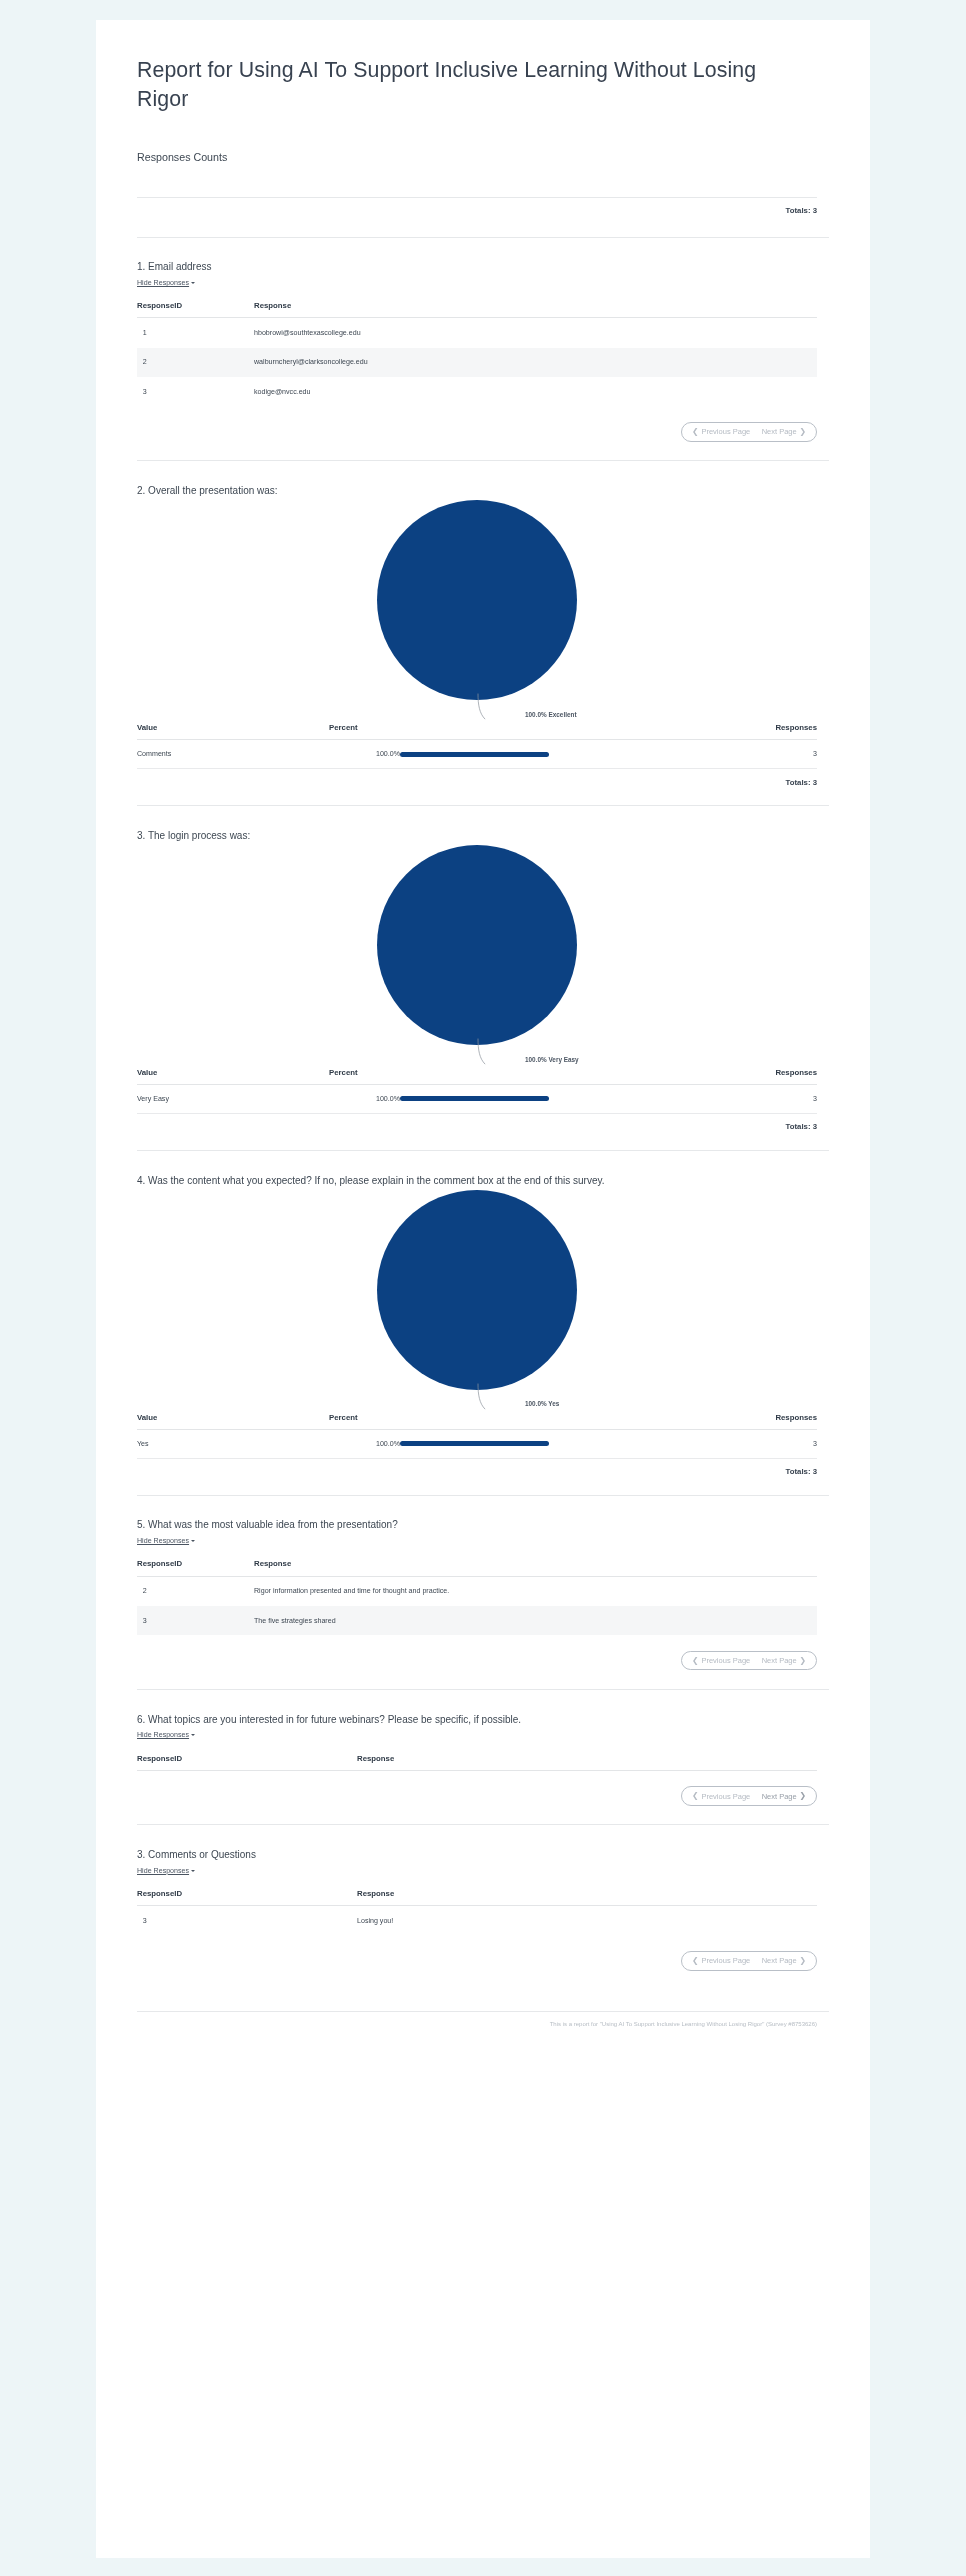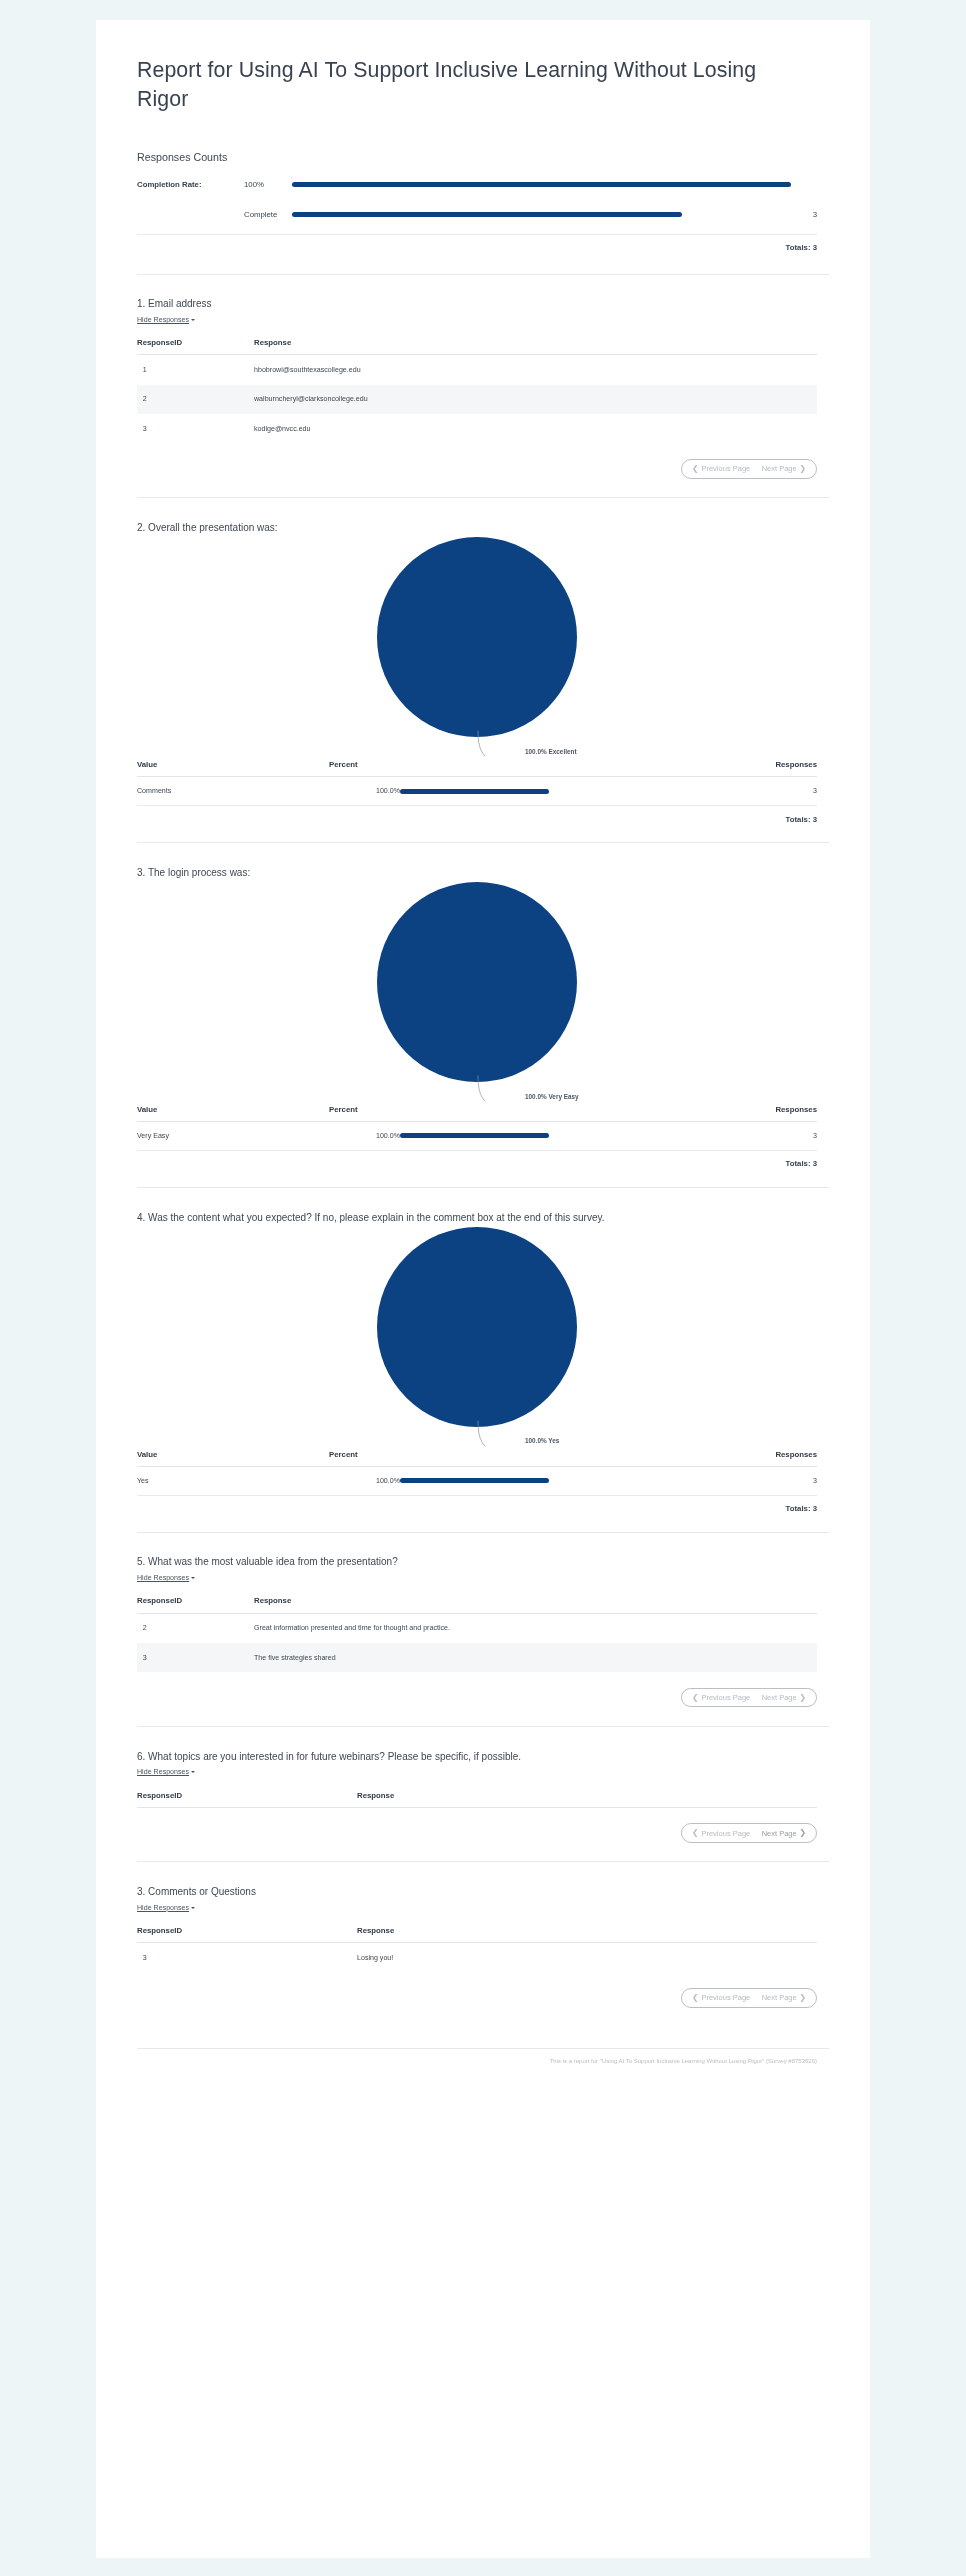--- a/index.html
+++ b/index.html
@@ -227,39 +227,23 @@
 <body>
 
 <div class="page">
   <div class="card">
 
     <h1 class="report-title">Report for Using AI To Support Inclusive Learning Without Losing Rigor</h1>
 
     <div class="rc-wrap">
       <div class="rc-heading">Responses Counts</div>
 
-      <div class="rc-row">
-        <div class="rc-label">Completion Rate:</div>
-        <div class="rc-value">100%</div>
-        <div class="rc-bar-cell">
-          <div class="bar" style="width:100%"></div>
-        </div>
-        <div class="rc-count"></div>
-      </div>
 
       <div class="rc-spacer"></div>
 
-      <div class="rc-row">
-        <div class="rc-label sp"></div>
-        <div class="rc-value">Complete</div>
-        <div class="rc-bar-cell">
-          <div class="bar" style="width:78%"></div>
-        </div>
-        <div class="rc-count">3</div>
-      </div>
 
       <div class="rc-line"></div>
       <div class="rc-totals">Totals: 3</div>
     </div>
 
     <div style="height:21.3px"></div>
     <div class="divider"></div>
 
     <div class="q-block">
       <div class="q-title">1. Email address</div>
@@ -429,21 +413,21 @@
       <table>
         <thead>
           <tr>
             <th class="col-id">ResponseID</th>
             <th class="col-resp">Response</th>
           </tr>
         </thead>
         <tbody>
           <tr>
             <td class="pad-l">2</td>
-            <td>Great information presented and time for thought and practice.</td>
+            <td>Rigor information presented and time for thought and practice.</td>
           </tr>
           <tr class="alt">
             <td class="pad-l">3</td>
             <td>The five strategies shared</td>
           </tr>
         </tbody>
       </table>
       <div class="pager-wrap">
         <div class="pager">
           <span class="pager-btn">

